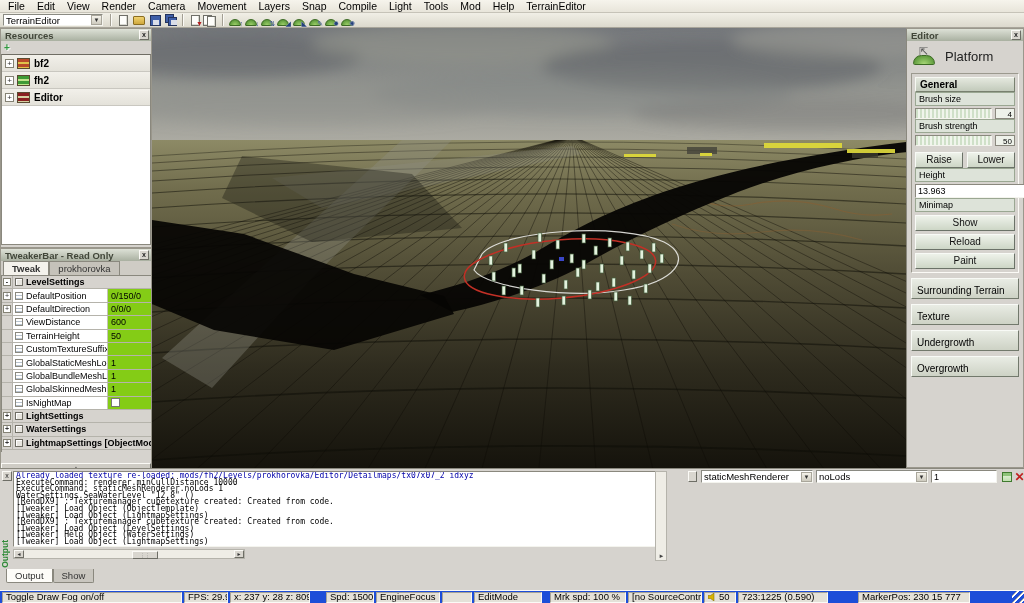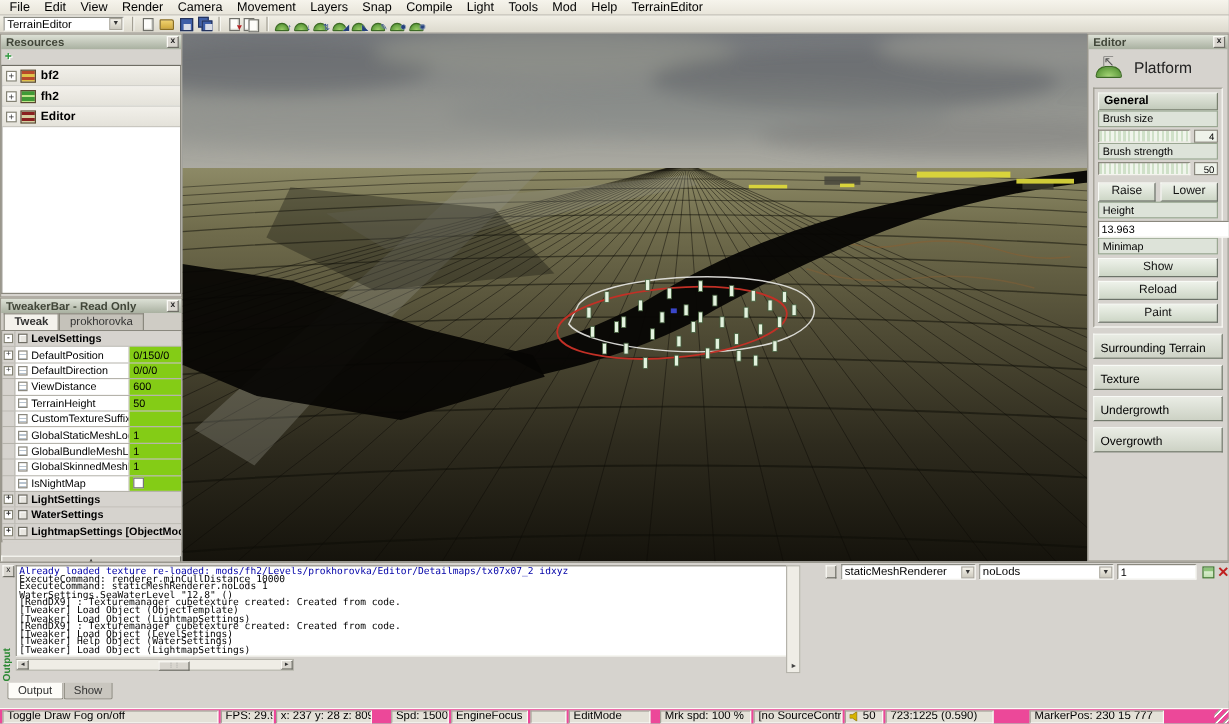--- a/index.html
+++ b/index.html
@@ -138,21 +138,21 @@
   
   #logopanel { position:absolute; left:672px; top:16px; width:352px; height:105px; background:#fff; border:1px solid #b5b3ab; overflow:hidden; }
   #logo-title { position:absolute; left:-4px; top:2px; font-size:62px; font-weight:bold; color:#151515;
     transform:scaleX(0.60); transform-origin:left top; letter-spacing:-4px; white-space:nowrap; line-height:60px; }
   #logo-num { position:absolute; right:0px; top:-12px; font-size:92px; font-weight:bold; color:#c41e1e;
     transform:scaleX(0.78); transform-origin:right top; line-height:92px; }
   #logo-sub { position:absolute; right:58px; bottom:8px; font-size:20px; font-weight:bold; letter-spacing:2px; color:#111; }
   #logo-tank { position:absolute; left:150px; top:12px; }
 
   
-  #statusbar { position:absolute; left:0; top:590px; width:1024px; height:13px; background:#ec4899;
+  #statusbar { position:absolute; left:0; top:590px; width:1024px; height:13px; background:#1d4ed8;
     border-top:1px solid #fbfaf6; display:flex; align-items:center; padding:3px 2px; font-size:9.5px; }
   .seg { height:11px; background:#e4e1d8; border:1px solid; border-color:#a5a298 #fbfaf6 #fbfaf6 #a5a298;
     padding:0 3px; margin-right:2px; overflow:hidden; white-space:nowrap; line-height:10px; display:flex; align-items:center; gap:2px; }
   #resize-grip { position:absolute; right:0; bottom:0; width:12px; height:12px;
     background:repeating-linear-gradient(135deg,transparent 0 3px,#aaa79c 3px 4px,#fff 4px 5px); }
 </style>
 </head>
 <body>
 
 <div id="menubar">

